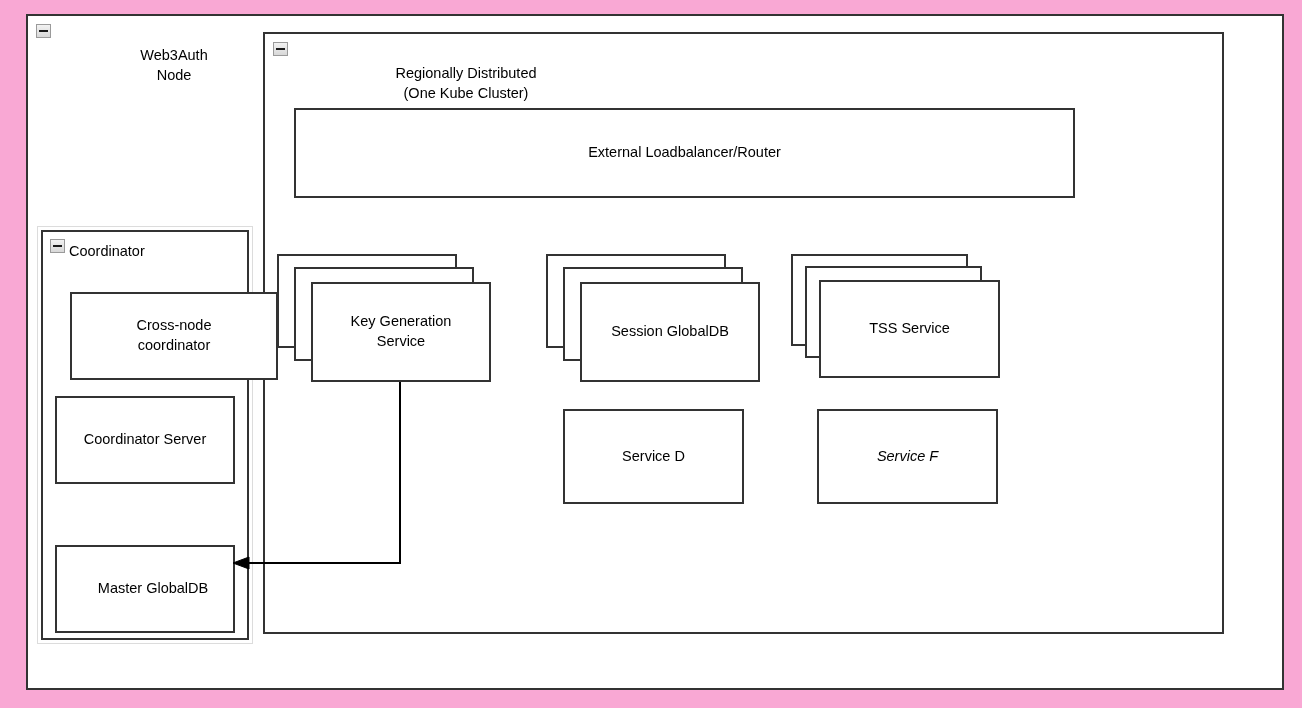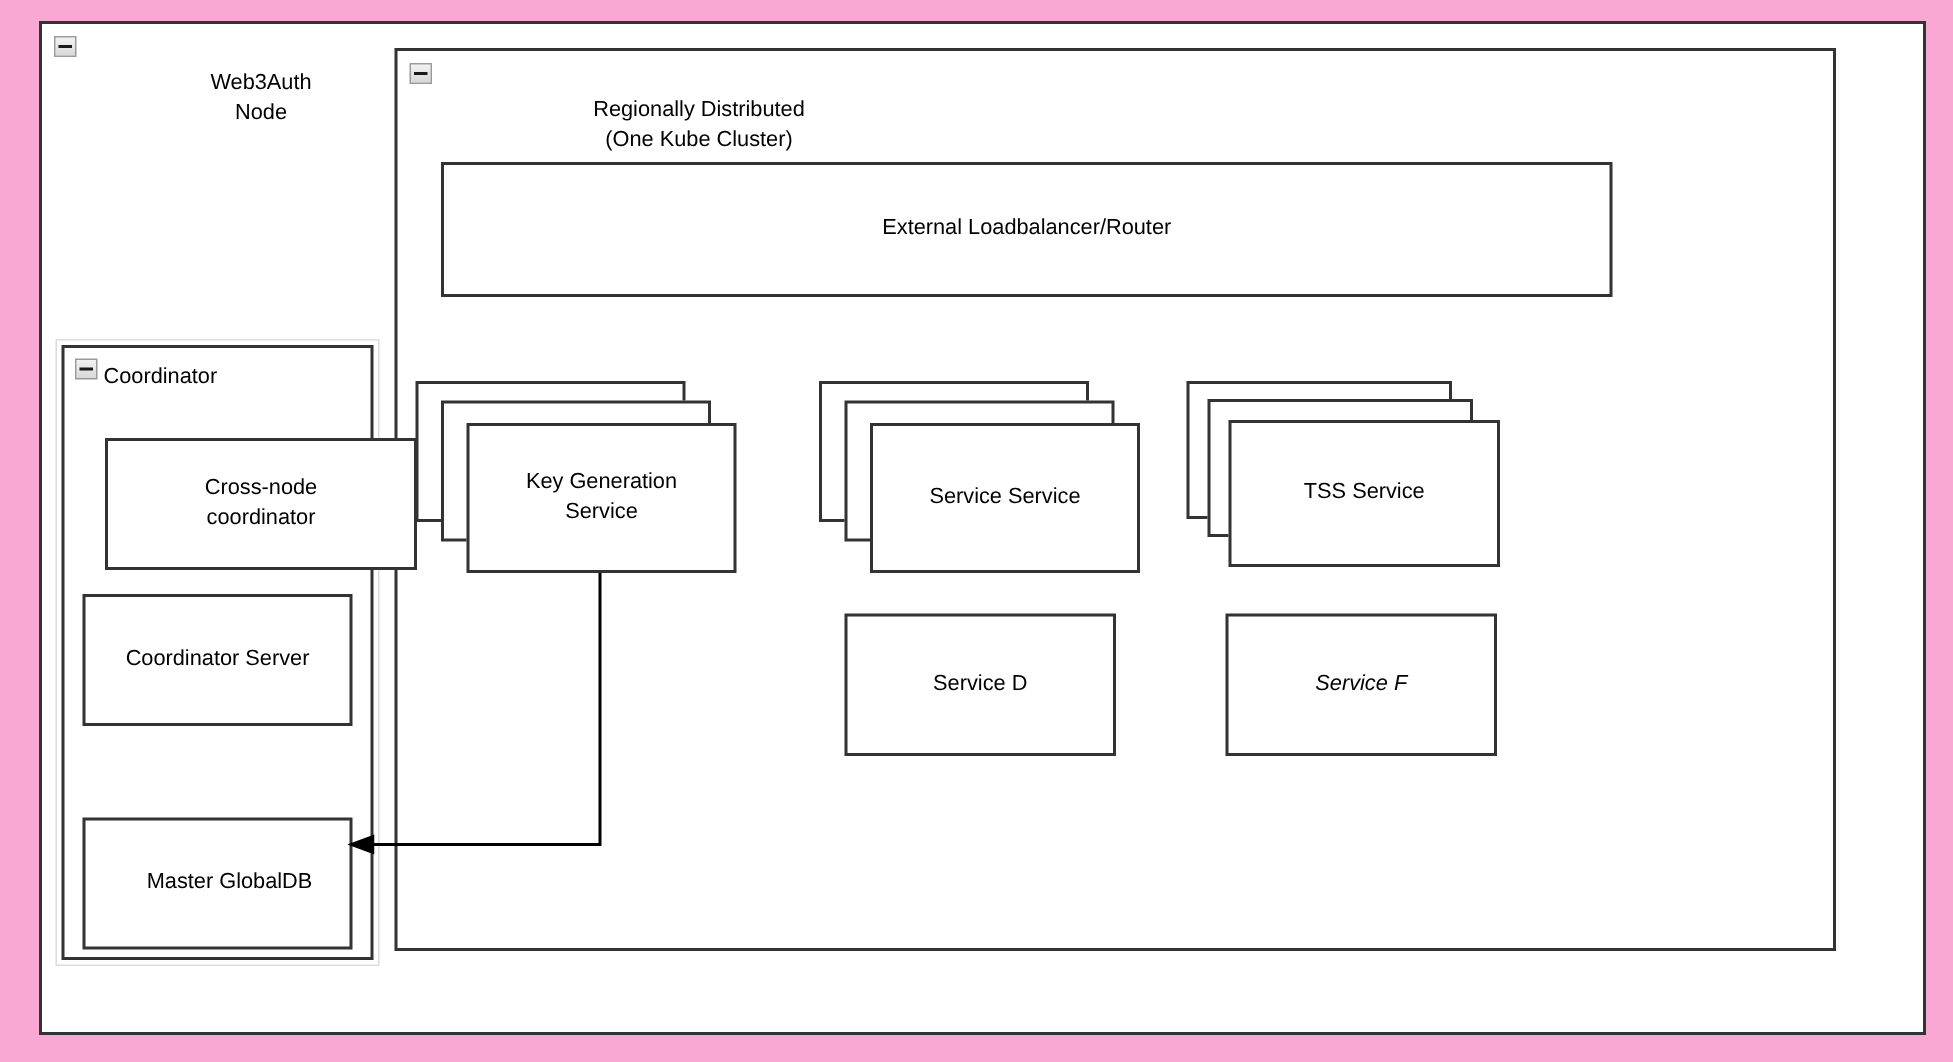--- a/index.html
+++ b/index.html
@@ -145,21 +145,21 @@
   <div class="stack" style="left:277px; top:254px; width:214px; height:128px;">
     <div class="card" style="left:0px;  top:0px;  width:180px; height:94px;"></div>
     <div class="card" style="left:17px; top:13px; width:180px; height:94px;"></div>
     <div class="card front" style="left:34px; top:28px; width:180px; height:100px;">Key Generation
 Service</div>
   </div>
 
   <div class="stack" style="left:546px; top:254px; width:214px; height:128px;">
     <div class="card" style="left:0px;  top:0px;  width:180px; height:94px;"></div>
     <div class="card" style="left:17px; top:13px; width:180px; height:94px;"></div>
-    <div class="card front" style="left:34px; top:28px; width:180px; height:100px;">Service Service</div>
+    <div class="card front" style="left:34px; top:28px; width:180px; height:100px;">Session GlobalDB</div>
   </div>
 
   <div class="stack" style="left:791px; top:254px; width:209px; height:124px;">
     <div class="card" style="left:0px;  top:0px;  width:177px; height:92px;"></div>
     <div class="card" style="left:14px; top:12px; width:177px; height:92px;"></div>
     <div class="card front" style="left:28px; top:26px; width:181px; height:98px;">TSS Service</div>
   </div>
 
   <div class="box" style="left:563px; top:409px; width:181px; height:95px;">Service D</div>
 

